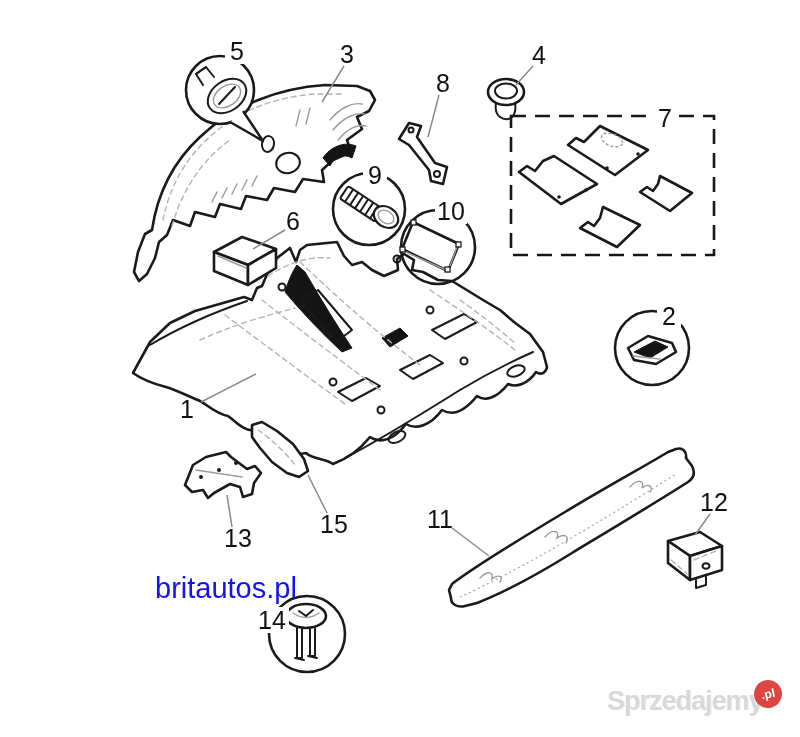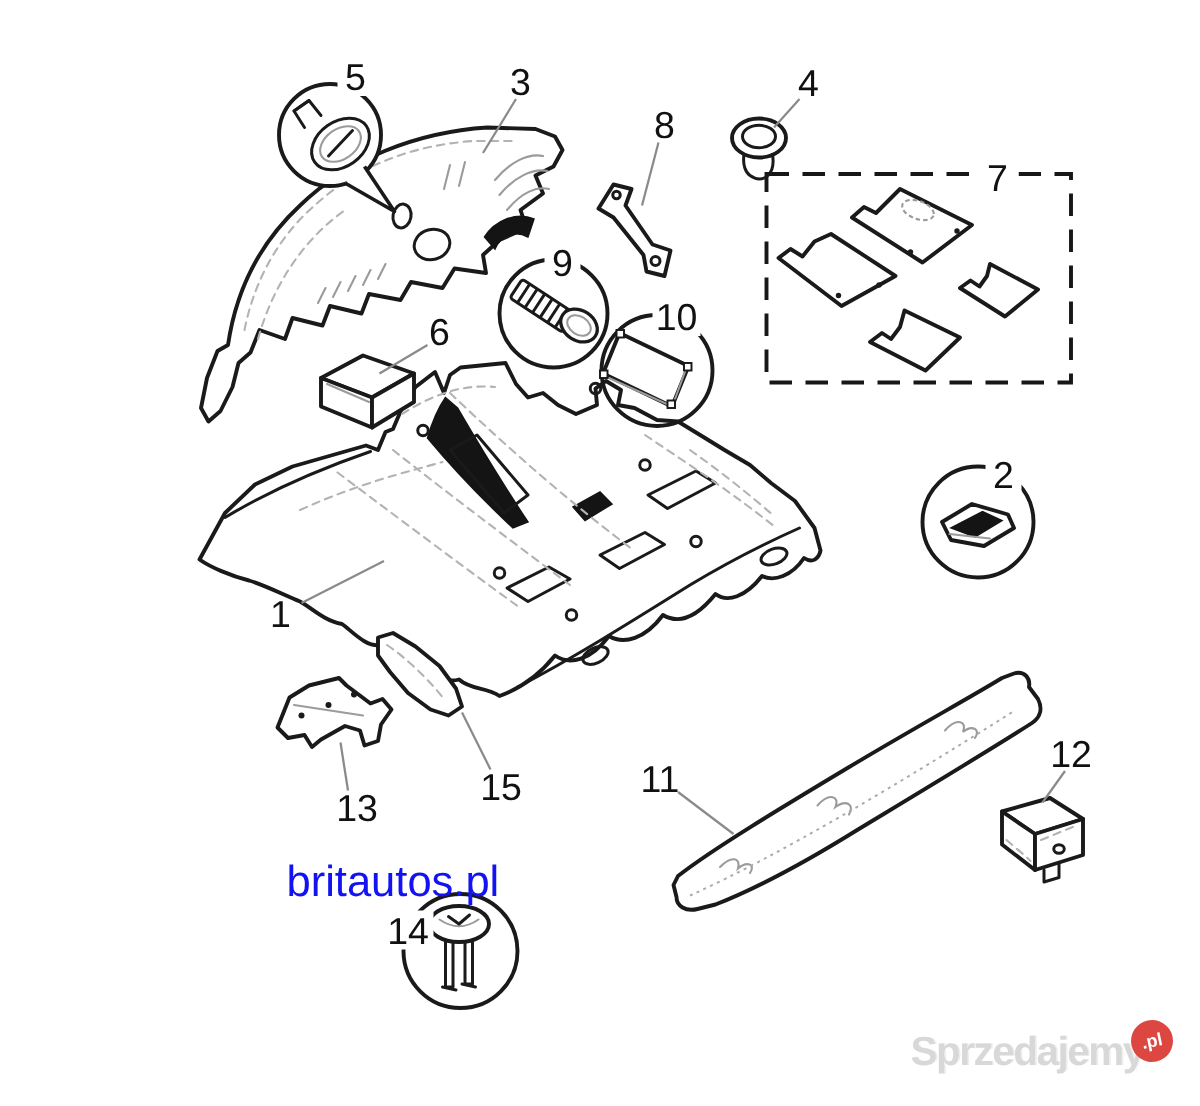--- a/index.html
+++ b/index.html
@@ -7,21 +7,21 @@
           font-family:"Liberation Sans", sans-serif;}
   svg{position:absolute;left:0;top:0;}
   .outline{fill:#fff;stroke:#1a1a1a;stroke-width:2.6;stroke-linejoin:round;stroke-linecap:round;}
   .thin{fill:none;stroke:#1a1a1a;stroke-width:2;stroke-linejoin:round;stroke-linecap:round;}
   .dark{fill:#141414;stroke:#141414;stroke-width:1;}
   .gray{fill:none;stroke:#9b9b9b;stroke-width:1.4;stroke-linecap:round;}
   .gdash{fill:none;stroke:#b3b3b3;stroke-width:1.4;stroke-dasharray:5 4;stroke-linecap:round;}
   .leader{fill:none;stroke:#8a8a8a;stroke-width:1.5;}
   .lbl{font-family:"Liberation Sans", sans-serif;font-size:25px;fill:#111;text-anchor:middle;}
   .lblbg{fill:#fff;}
-  .brit{position:absolute;left:155px;top:572px;font-size:29px;color:#1212f2;letter-spacing:0px;margin-left:36px;}
+  .brit{position:absolute;left:155px;top:572px;font-size:29px;color:#1212f2;letter-spacing:0px;}
   .sprz{position:absolute;left:607px;top:686px;width:190px;height:44px;}
   .sprz .word{font-size:27px;font-weight:bold;color:#d8d8d8;letter-spacing:-1px;
               text-shadow:0 1px 0 #ffffff, 1px 0 0 #eeeeee;}
   .sprz .badge{position:absolute;left:147px;top:-6px;width:28px;height:28px;border-radius:50%;
                background:#dd4742;color:#fff;font-size:12px;font-weight:bold;
                display:flex;align-items:center;justify-content:center;transform:rotate(-12deg);}
 </style>
 </head>
 <body>
 

